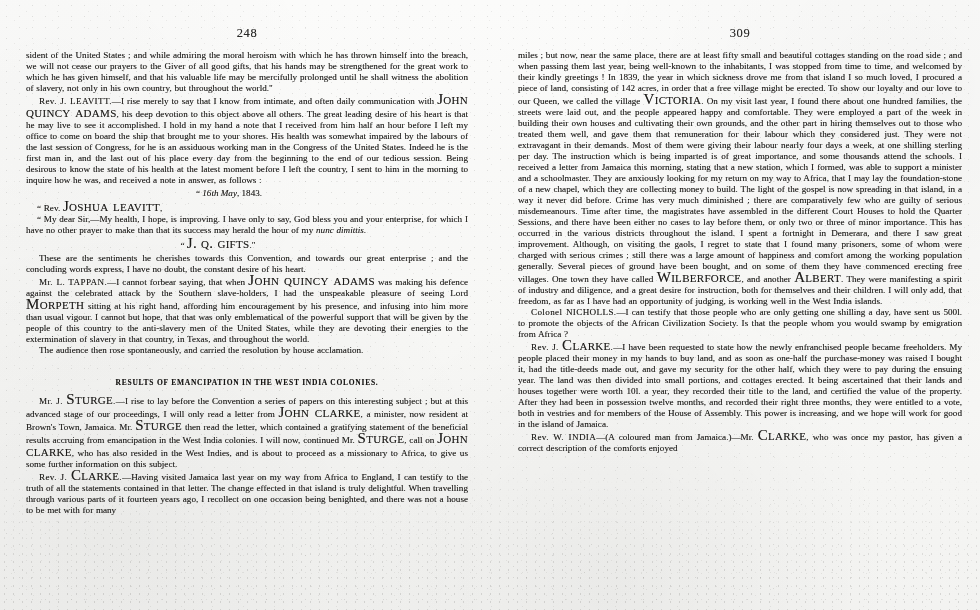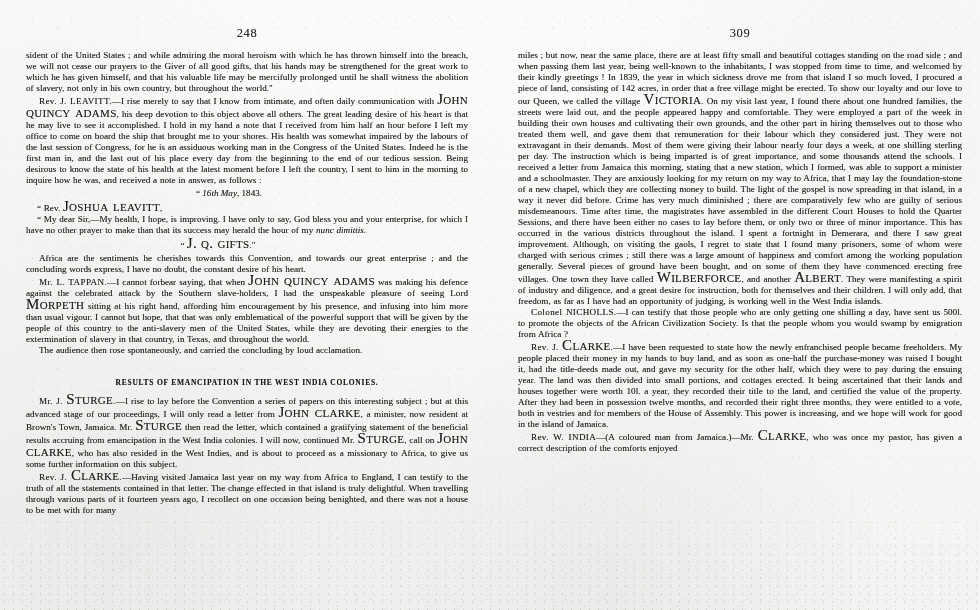--- a/index.html
+++ b/index.html
@@ -149,25 +149,25 @@
       <p class="para indent"><span class="speaker">Rev. J. LEAVITT.</span><span>—I rise merely to say that I know from intimate, and often daily communication with <span class="smallcaps">John quincy adams</span>, his deep devotion to this object above all others. The great leading desire of his heart is that he may live to see it accomplished. I hold in my hand a note that I received from him half an hour before I left my office to come on board the ship that brought me to your shores. His health was somewhat impaired by the labours of the last session of Congress, for he is an assiduous working man in the Congress of the United States. Indeed he is the first man in, and the last out of his place every day from the beginning to the end of our tedious session. Being desirous to know the state of his health at the latest moment before I left the country, I sent to him in the morning to inquire how he was, and received a note in answer, as follows :</span></p>
 
       <div class="centered-line"><span>“ </span><span class="ital">16th May</span><span>, 1843.</span></div>
 
       <p class="para quote">“ Rev. <span class="smallcaps">Joshua leavitt</span>,</p>
 
       <p class="para quote">“ My dear Sir,—My health, I hope, is improving. I have only to say, God bless you and your enterprise, for which I have no other prayer to make than that its success may herald the hour of my <span class="ital">nunc dimittis</span>.</p>
 
       <div class="centered-line sig">“ <span class="smallcaps">J. q. gifts</span>."</div>
 
-      <p class="para indent">Africa are the sentiments he cherishes towards this Convention, and towards our great enterprise ; and the concluding words express, I have no doubt, the constant desire of his heart.</p>
+      <p class="para indent">These are the sentiments he cherishes towards this Convention, and towards our great enterprise ; and the concluding words express, I have no doubt, the constant desire of his heart.</p>
 
       <p class="para indent"><span class="speaker">Mr. L. TAPPAN.</span><span>—I cannot forbear saying, that when <span class="smallcaps">John quincy adams</span> was making his defence against the celebrated attack by the Southern slave-holders, I had the unspeakable pleasure of seeing Lord <span class="smallcaps">Morpeth</span> sitting at his right hand, affording him encouragement by his presence, and infusing into him more than usual vigour. I cannot but hope, that that was only emblematical of the powerful support that will be given by the people of this country to the anti-slavery men of the United States, while they are devoting their energies to the extermination of slavery in that country, in Texas, and throughout the world.</span></p>
 
-      <p class="para indent">The audience then rose spontaneously, and carried the concluding by loud acclamation.</p>
+      <p class="para indent">The audience then rose spontaneously, and carried the resolution by house acclamation.</p>
 
       <div class="section-head">RESULTS OF EMANCIPATION IN THE WEST INDIA COLONIES.</div>
 
       <p class="para indent"><span class="speaker">Mr. J. <span class="smallcaps">Sturge</span>.</span><span>—I rise to lay before the Convention a series of papers on this interesting subject ; but at this advanced stage of our proceedings, I will only read a letter from <span class="smallcaps">John clarke</span>, a minister, now resident at Brown's Town, Jamaica. Mr. <span class="smallcaps">Sturge</span> then read the letter, which contained a gratifying statement of the beneficial results accruing from emancipation in the West India colonies. I will now, continued Mr. <span class="smallcaps">Sturge</span>, call on <span class="smallcaps">John clarke</span>, who has also resided in the West Indies, and is about to proceed as a missionary to Africa, to give us some further information on this subject.</span></p>
 
       <p class="para indent"><span class="speaker">Rev. J. <span class="smallcaps">Clarke</span>.</span><span>—Having visited Jamaica last year on my way from Africa to England, I can testify to the truth of all the statements contained in that letter. The change effected in that island is truly delightful. When travelling through various parts of it fourteen years ago, I recollect on one occasion being benighted, and there was not a house to be met with for many</span></p>
 
     </div>
 
     <div class="column right">

